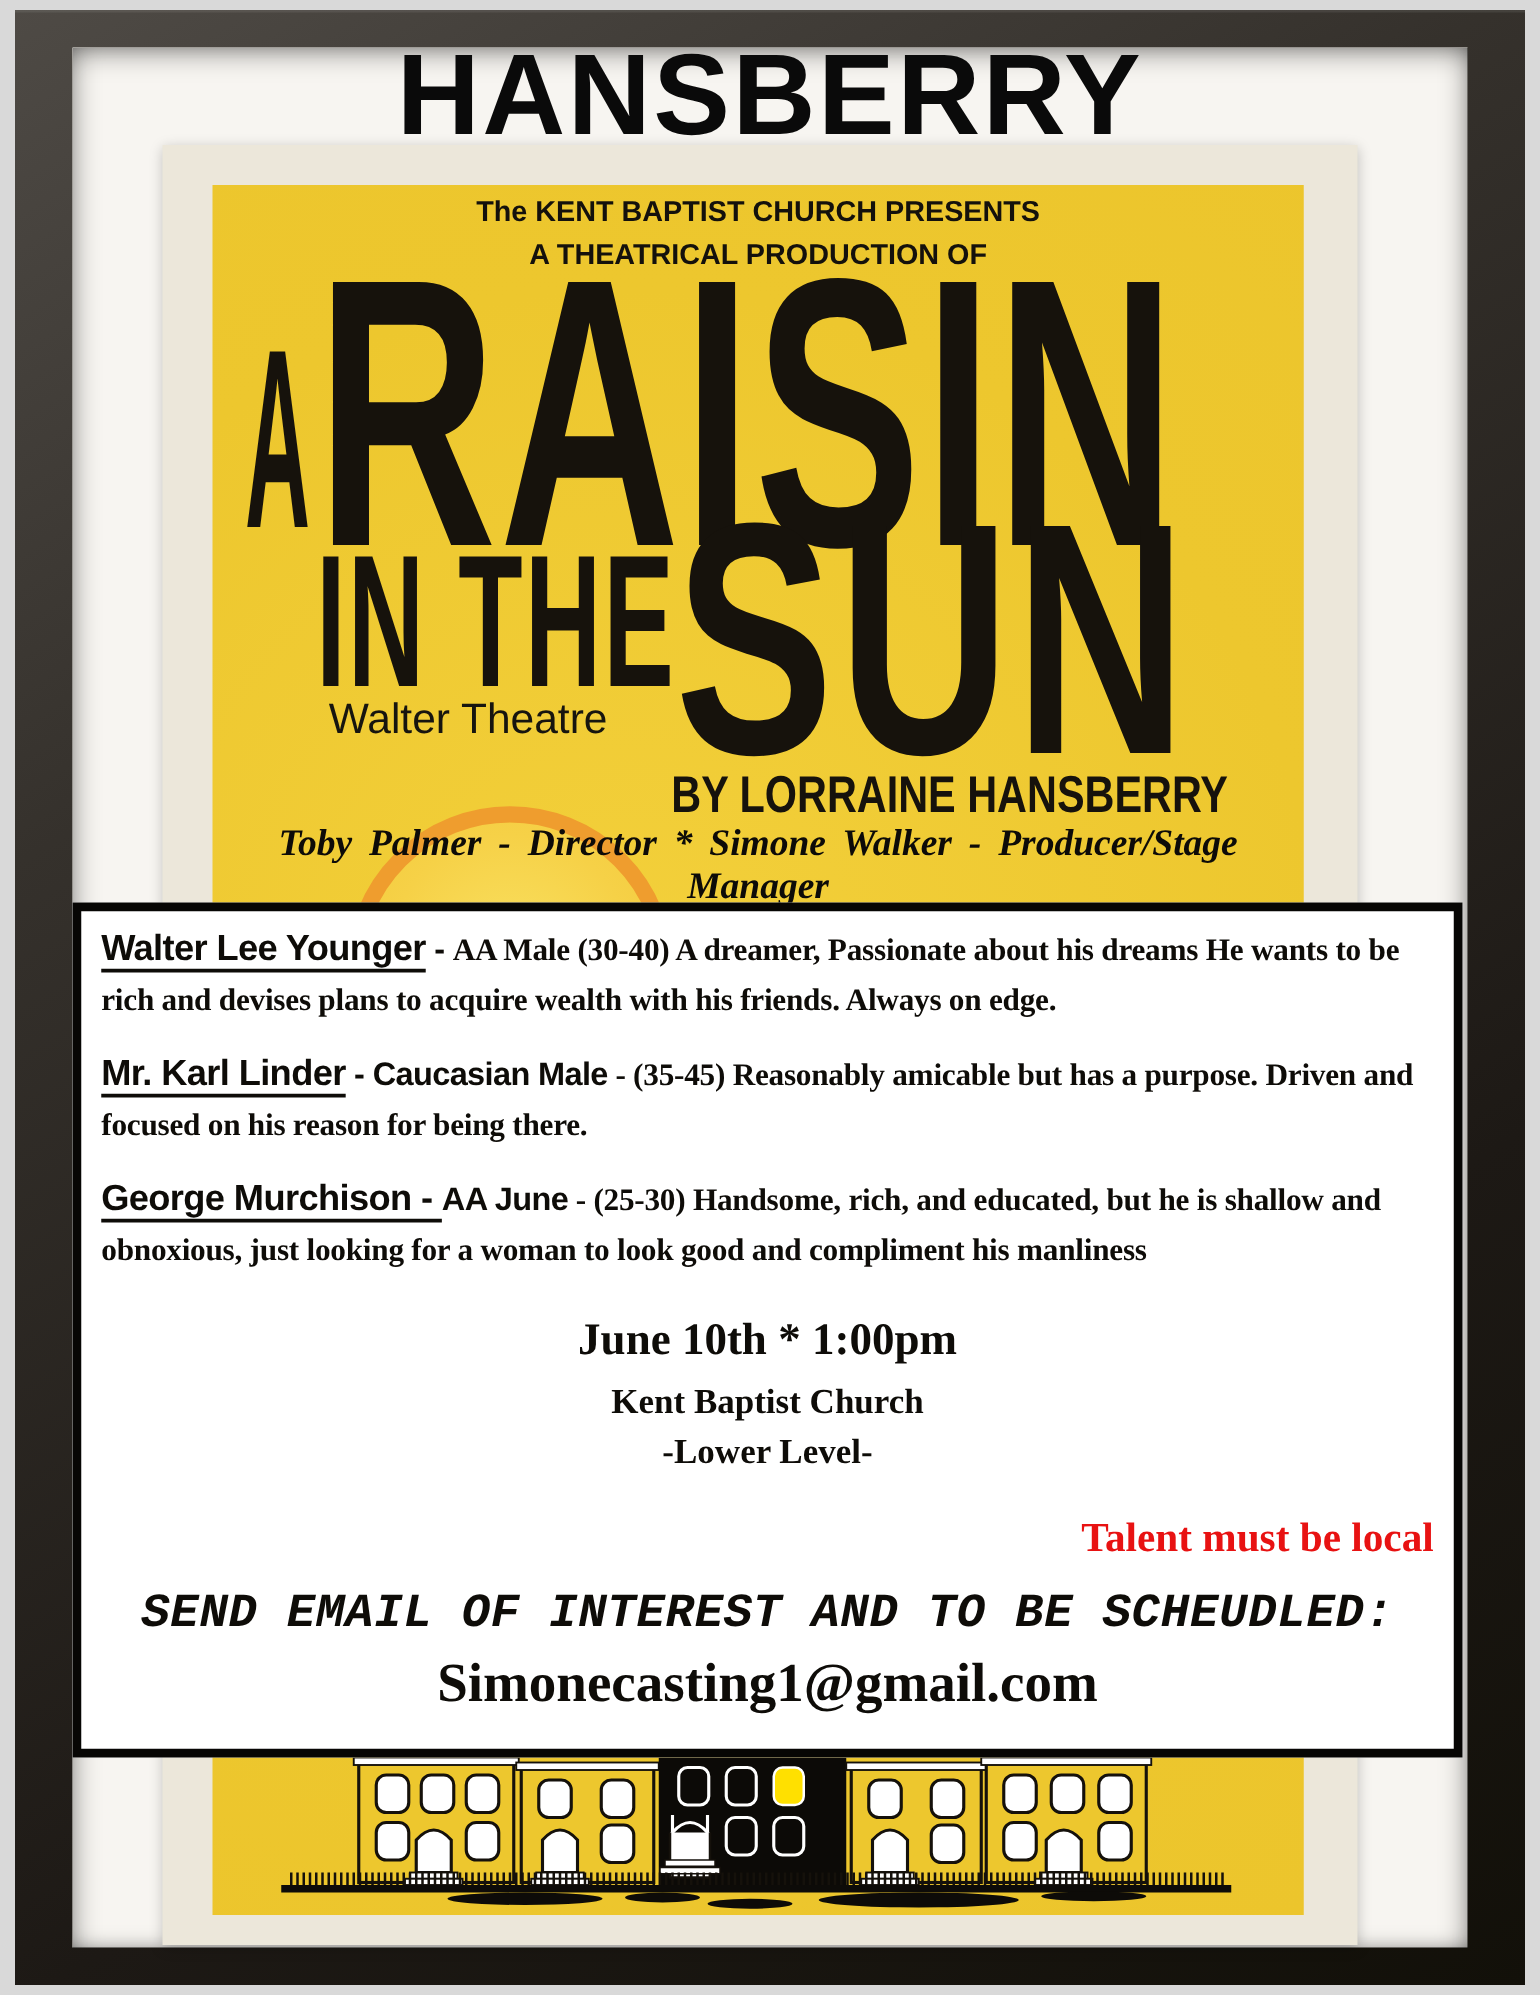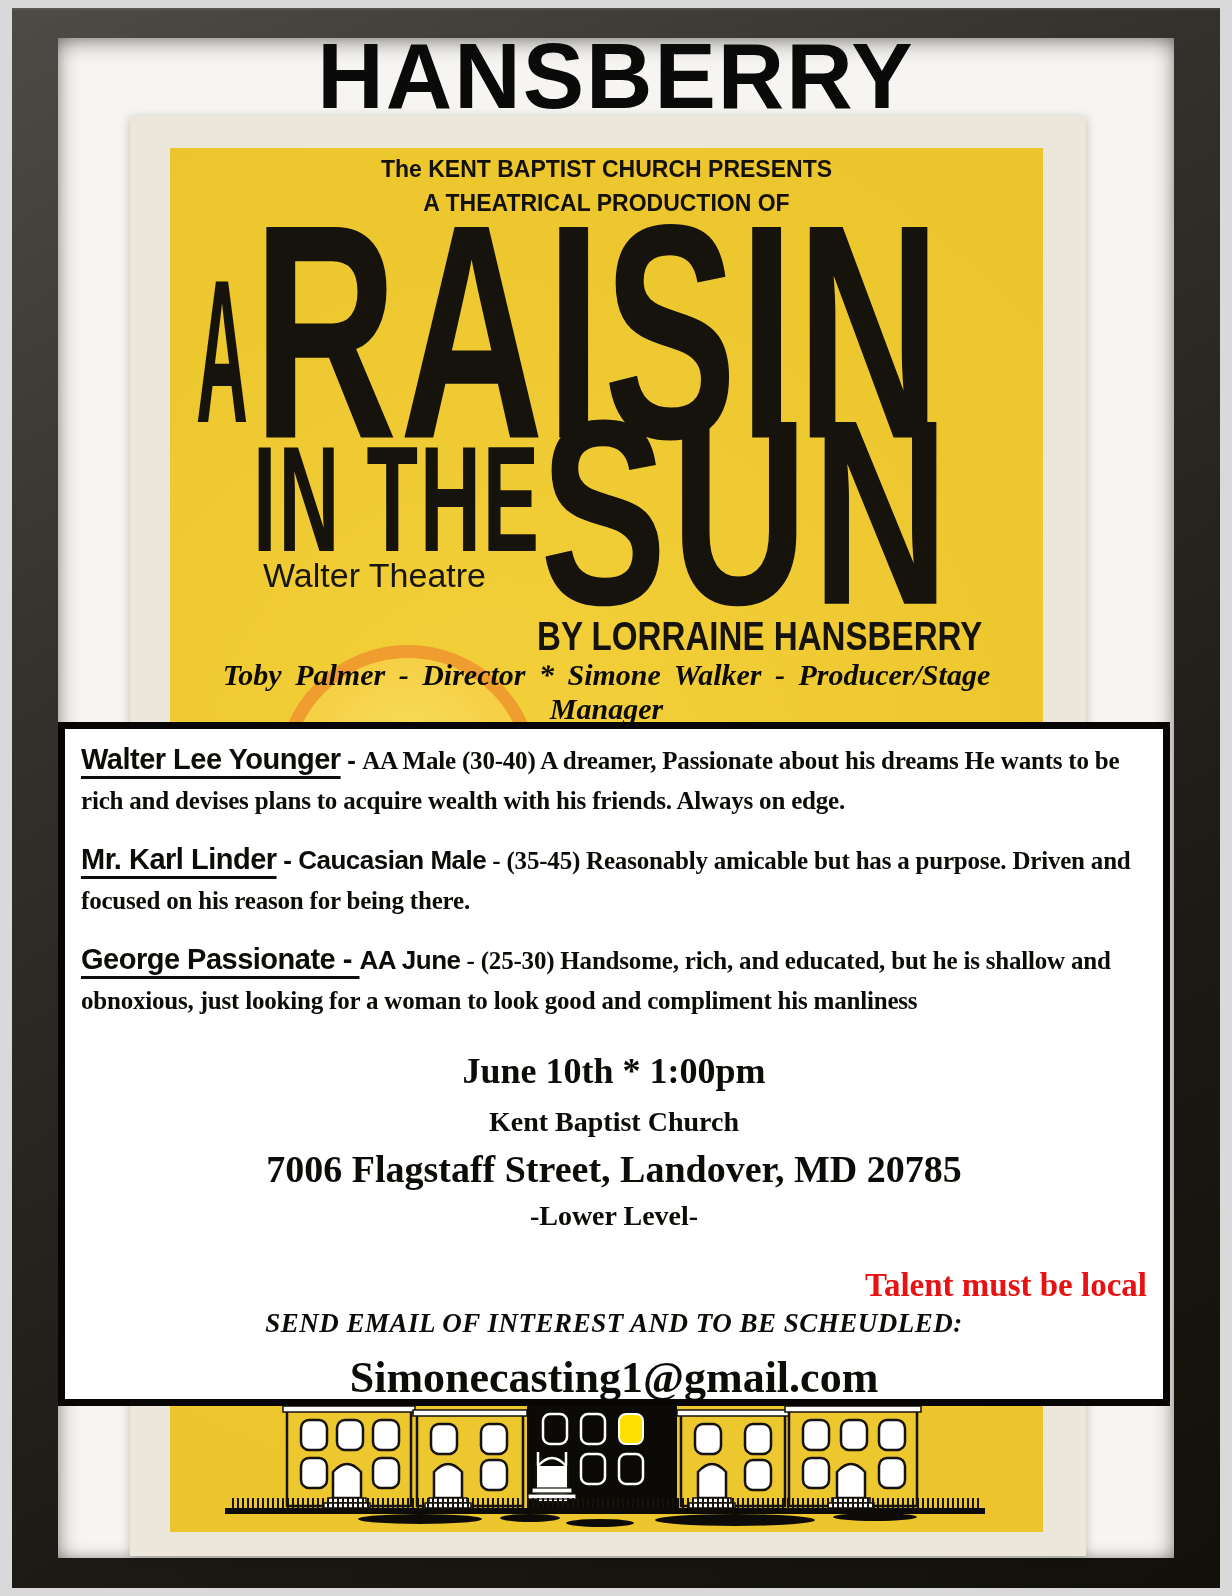--- a/index.html
+++ b/index.html
@@ -42,21 +42,21 @@
          color:#0e0c08;margin-bottom:18px;letter-spacing:-0.2px;}
   .cname{font-family:"Liberation Sans",sans-serif;font-size:29px;letter-spacing:-0.5px;
          text-decoration:underline;text-decoration-thickness:3px;text-underline-offset:7px;}
   .csep,.cmid{font-family:"Liberation Sans",sans-serif;font-size:26px;letter-spacing:-0.5px;}
   .cline{text-align:center;font-family:"Liberation Serif",serif;font-weight:bold;color:#0e0c08;}
   .date-line{font-size:36px;line-height:44px;margin-top:28px;}
   .venue{font-size:28px;line-height:34px;margin-top:12px;}
   .address{font-size:38px;line-height:48px;margin-top:6px;}
   .level{font-size:28px;line-height:34px;margin-top:6px;}
   .talent{font-size:33px;line-height:36px;margin-top:34px;color:#e81212;text-align:right;}
-  .cta{font-size:27px;line-height:38px;margin-top:1px;font-style:italic;letter-spacing:.5px;}
+  .cta{font-size:38px;line-height:38px;margin-top:24px;font-style:italic;letter-spacing:.5px;font-family:Liberation Mono, monospace;}
   .email{font-size:44px;line-height:56px;margin-top:8px;}
   .buildings{position:absolute;left:170px;top:1406px;z-index:4;}
 </style>
 </head>
 <body>
 
 <div class="page">
 
   <div class="frame"></div>
   <div class="mat"></div>
@@ -82,26 +82,25 @@
   <div class="credits">Toby Palmer - Director  *  Simone Walker - Producer/Stage Manager</div>
 
   <div class="casting-box">
     <div class="entry">
       <span class="cname">Walter Lee Younger</span><span class="csep"> - </span><span class="cmid"></span><span class="cdesc"> AA Male (30-40) A dreamer, Passionate about his dreams He wants to be rich and devises plans to acquire wealth with his friends. Always on edge.</span>
     </div>
     <div class="entry">
       <span class="cname">Mr. Karl Linder</span><span class="csep"> - </span><span class="cmid">Caucasian Male</span><span class="cdesc"> - (35-45) Reasonably amicable but has a purpose. Driven and focused on his reason for being there.</span>
     </div>
     <div class="entry">
-      <span class="cname">George Passionate - </span><span class="csep"></span><span class="cmid">AA June</span><span class="cdesc"> - (25-30) Handsome, rich, and educated, but he is shallow and obnoxious, just looking for a woman to look good and compliment his manliness</span>
+      <span class="cname">George Murchison - </span><span class="csep"></span><span class="cmid">AA June</span><span class="cdesc"> - (25-30) Handsome, rich, and educated, but he is shallow and obnoxious, just looking for a woman to look good and compliment his manliness</span>
     </div>
 
     <div class="cline date-line">June 10th  * 1:00pm</div>
     <div class="cline venue">Kent Baptist Church</div>
-    <div class="cline address">7006 Flagstaff Street, Landover, MD 20785</div>
     <div class="cline level">-Lower Level-</div>
     <div class="cline talent">Talent must be local</div>
     <div class="cline cta">SEND EMAIL OF INTEREST AND TO BE SCHEUDLED:</div>
     <div class="cline email">Simonecasting1@gmail.com</div>
   </div>
 
   <svg class="buildings" width="873" height="126" viewBox="0 0 873 126">
     <defs>
       <g id="win">
           <rect width="26" height="30" rx="8" fill="#ffffff" stroke="#15110b" stroke-width="2.5"></rect>

